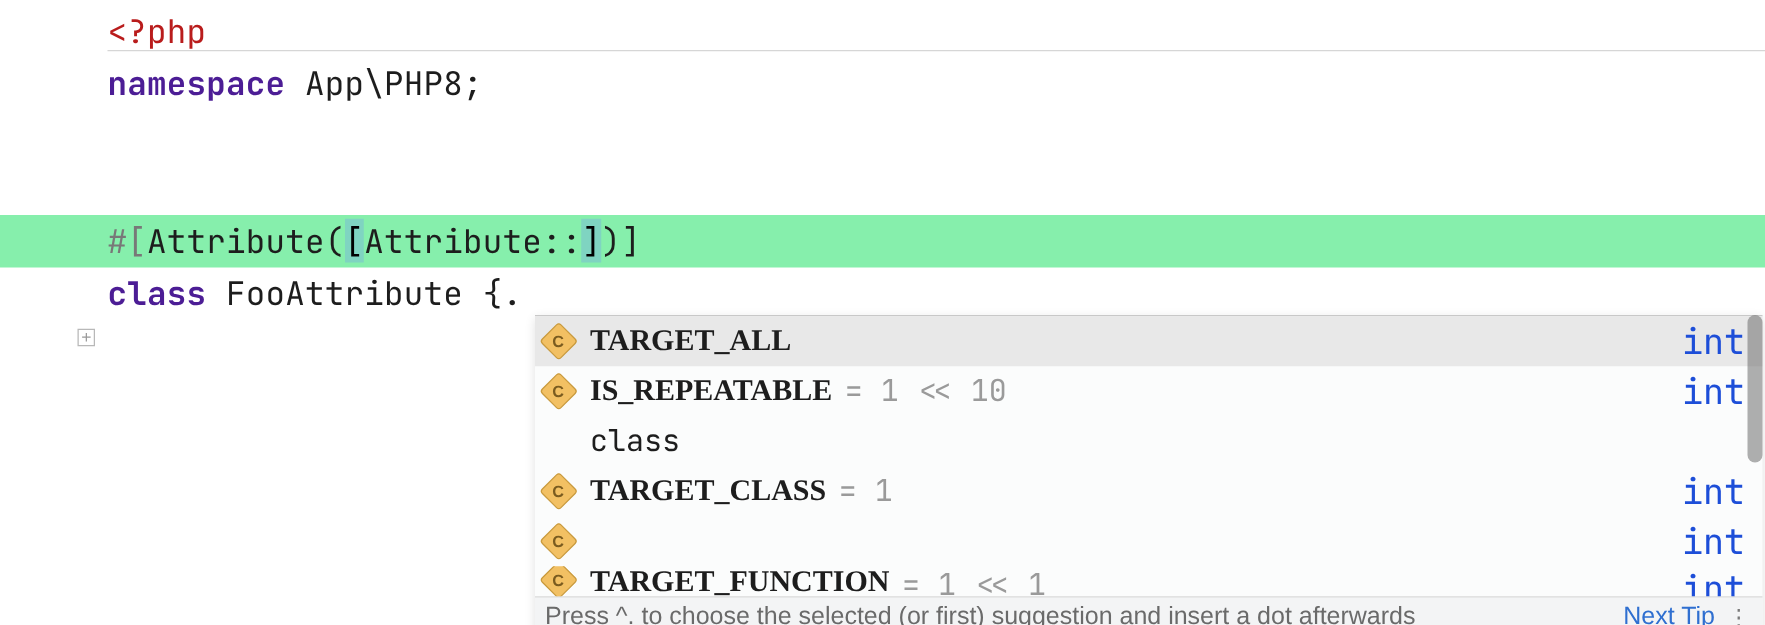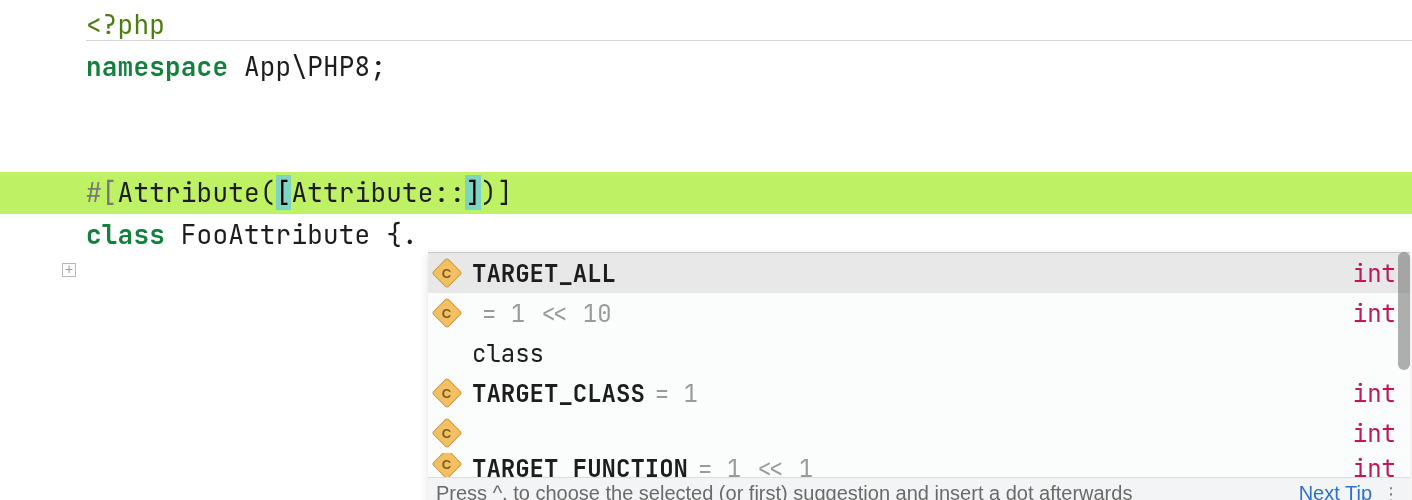--- a/index.html
+++ b/index.html
@@ -41,27 +41,27 @@
     padding-left: 12px;
     padding-top: 4px;
   }
   .code-line {
     font-size: 26px;
     line-height: 42px;
     white-space: pre;
     letter-spacing: 0.2px;
   }
   .hl-current {
-    background: #bef264;
+    background: #86efac;
     margin-left: -86px;
     padding-left: 86px;
     width: calc(100% + 86px);
   }
-  .php-tag { color: #4d7c0f; }
-  .keyword { color: #15803d; font-weight: 600; }
+  .php-tag { color: #b91c1c; }
+  .keyword { color: #4c1d95; font-weight: 600; }
   .plain { color: #1d1d1d; }
   .attr-delim { color: #787878; }
   .bracket-hl {
     background: #7fd4c1;
     padding: 0 0px;
   }
   .top-sep {
     position: absolute;
     top: 40px;
     left: 86px;
@@ -103,23 +103,23 @@
     margin-right: 14px;
     flex-shrink: 0;
   }
   .comp-icon-inner {
     transform: rotate(-45deg);
     font-size: 13px;
     font-weight: 600;
     color: #7a5b1f;
     font-family: sans-serif;
   }
-  .comp-name { font-weight: 700; color: #1d1d1d; }
+  .comp-name { font-weight: 700; color: #1d1d1d; font-family: Liberation Serif, serif; }
   .comp-value { color: #9a9a9a; font-weight: 400; margin-left: 10px; }
-  .comp-type { margin-left: auto; color: #be185d; font-size: 24px; }
+  .comp-type { margin-left: auto; color: #1d4ed8; font-size: 28px; }
   .completion-plain {
     display: flex;
     align-items: center;
     height: 40px;
     padding-left: 44px;
     font-size: 24px;
     color: #1d1d1d;
   }
   .completion-footer {
     display: flex;
@@ -186,20 +186,21 @@
         <div class="comp-icon">
           <div class="comp-icon-inner">C</div>
         </div>
         <span class="comp-name">TARGET_ALL</span>
         <span class="comp-type">int</span>
       </div>
       <div class="completion-item">
         <div class="comp-icon">
           <div class="comp-icon-inner">C</div>
         </div>
+        <span class="comp-name">IS_REPEATABLE</span>
         <span class="comp-value">= 1 &lt;&lt; 10</span>
         <span class="comp-type">int</span>
       </div>
       <div class="completion-plain">class</div>
       <div class="completion-item">
         <div class="comp-icon">
           <div class="comp-icon-inner">C</div>
         </div>
         <span class="comp-name">TARGET_CLASS</span>
         <span class="comp-value">= 1</span>

